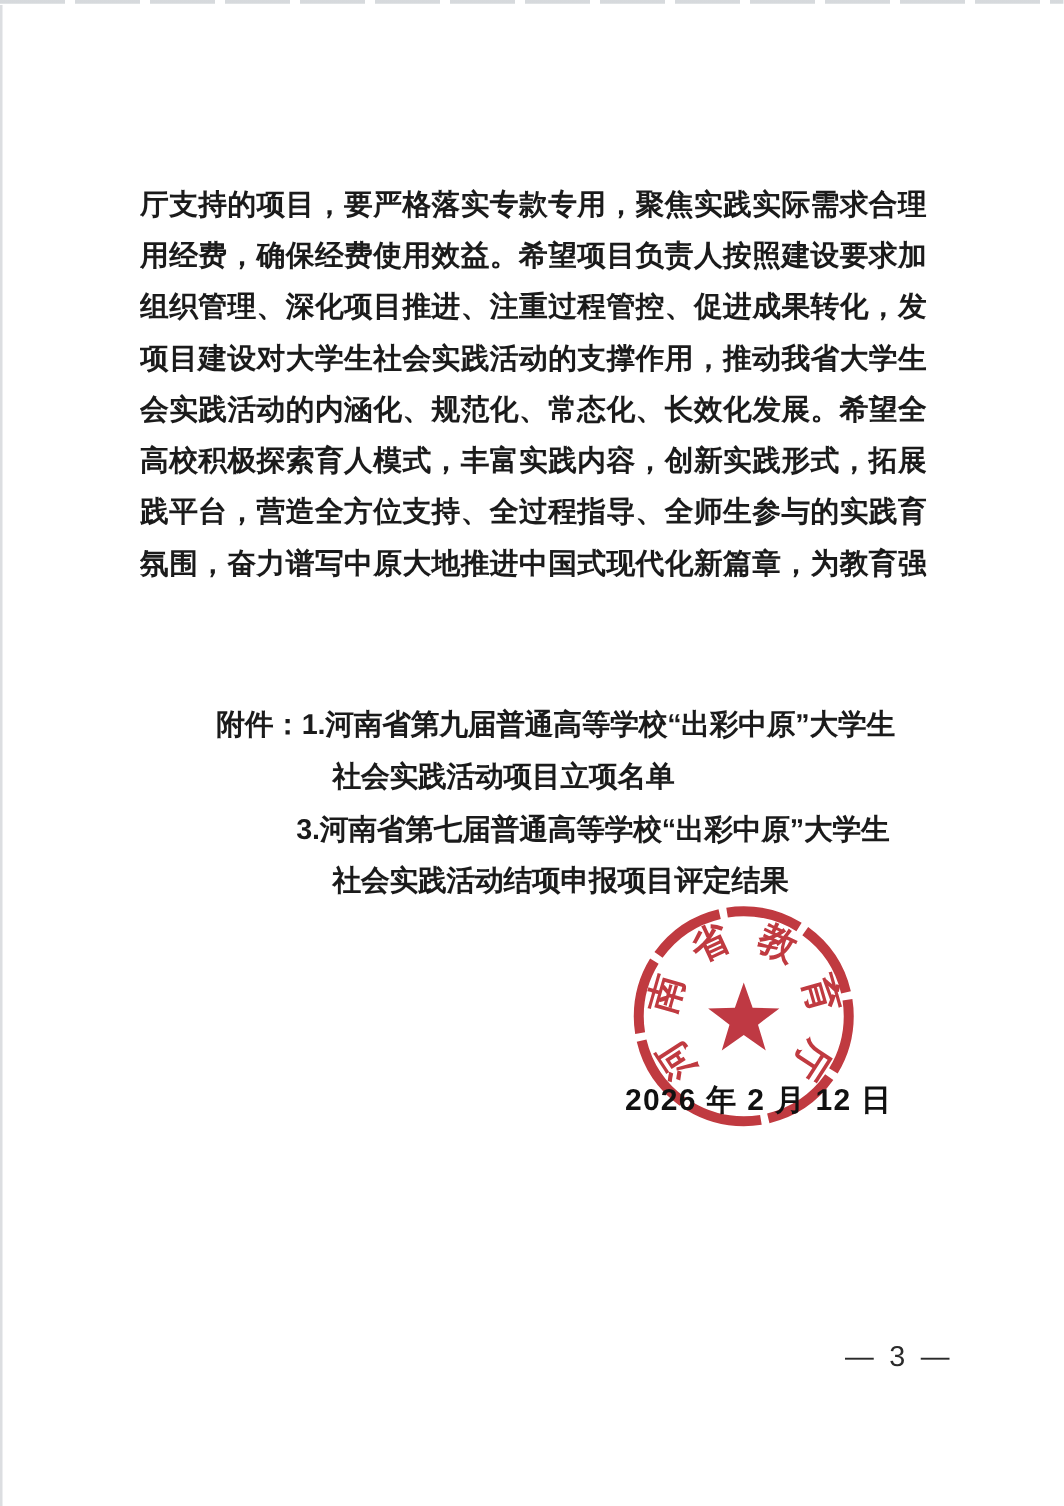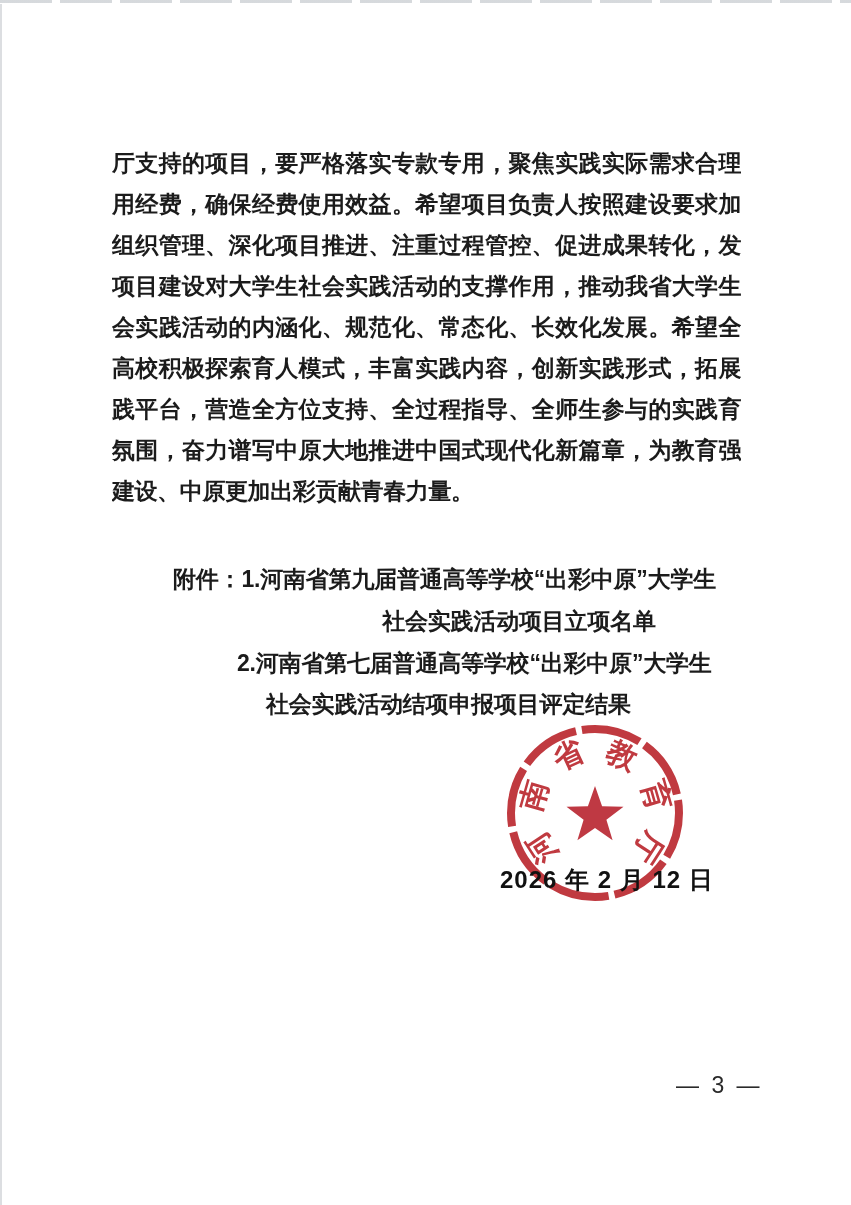--- a/index.html
+++ b/index.html
@@ -33,21 +33,21 @@
     text-align:left;
     text-align-last:left;
   }
   .attachments{
     position:absolute;left:112px;top:558px;width:660px;
     font-size:23px;line-height:42px;letter-spacing:-0.2px;
     color:#1b1b1b;font-weight:600;
   }
   .att-line{height:42px;white-space:nowrap;}
   .att-l1{padding-left:61px;}
-  .att-l2{padding-left:154px;text-align:center;}
+  .att-l2{padding-left:154px;}
   .att-l3{padding-left:125px;}
   .att-l4{padding-left:154px;font-family:Liberation Serif, serif;}
   .seal{
     position:absolute;left:495px;top:713px;width:200px;height:200px;
     z-index:1;
   }
   .seal svg{display:block;width:200px;height:200px;}
   .seal text{
     font-family:"DejaVu Serif",serif;
     font-size:30px;font-weight:700;
@@ -73,27 +73,26 @@
 
   <div class="body-text">
     <div class="body-line">厅支持的项目，要严格落实专款专用，聚焦实践实际需求合理使</div>
     <div class="body-line">用经费，确保经费使用效益。希望项目负责人按照建设要求加强</div>
     <div class="body-line">组织管理、深化项目推进、注重过程管控、促进成果转化，发挥</div>
     <div class="body-line">项目建设对大学生社会实践活动的支撑作用，推动我省大学生社</div>
     <div class="body-line">会实践活动的内涵化、规范化、常态化、长效化发展。希望全省</div>
     <div class="body-line">高校积极探索育人模式，丰富实践内容，创新实践形式，拓展实</div>
     <div class="body-line">践平台，营造全方位支持、全过程指导、全师生参与的实践育人</div>
     <div class="body-line">氛围，奋力谱写中原大地推进中国式现代化新篇章，为教育强省</div>
-    <div class="body-line last">建设、中原更加出彩贡献青春力量。</div>
   </div>
 
   <div class="attachments">
     <div class="att-line att-l1">附件：1.河南省第九届普通高等学校“出彩中原”大学生</div>
     <div class="att-line att-l2">社会实践活动项目立项名单</div>
-    <div class="att-line att-l3">2.河南省第七届普通高等学校“出彩中原”大学生</div>
+    <div class="att-line att-l3">3.河南省第七届普通高等学校“出彩中原”大学生</div>
     <div class="att-line att-l4">社会实践活动结项申报项目评定结果</div>
   </div>
 
   <div class="seal">
     <svg viewBox="0 0 200 200" xmlns="http://www.w3.org/2000/svg">
       <g fill="none" stroke="#c03a40">
         <circle cx="100" cy="100" r="84" stroke-width="8" stroke-dasharray="60 6" stroke-dashoffset="14"></circle>
       </g>
       <polygon points="100,73 107.1,93.2 128.5,93.7 111.4,106.7 117.6,127.3 100,115 82.4,127.3 88.6,106.7 71.5,93.7 92.9,93.2" fill="#bf3943"></polygon>
       <g fill="#c03a40" text-anchor="middle" dominant-baseline="central">

